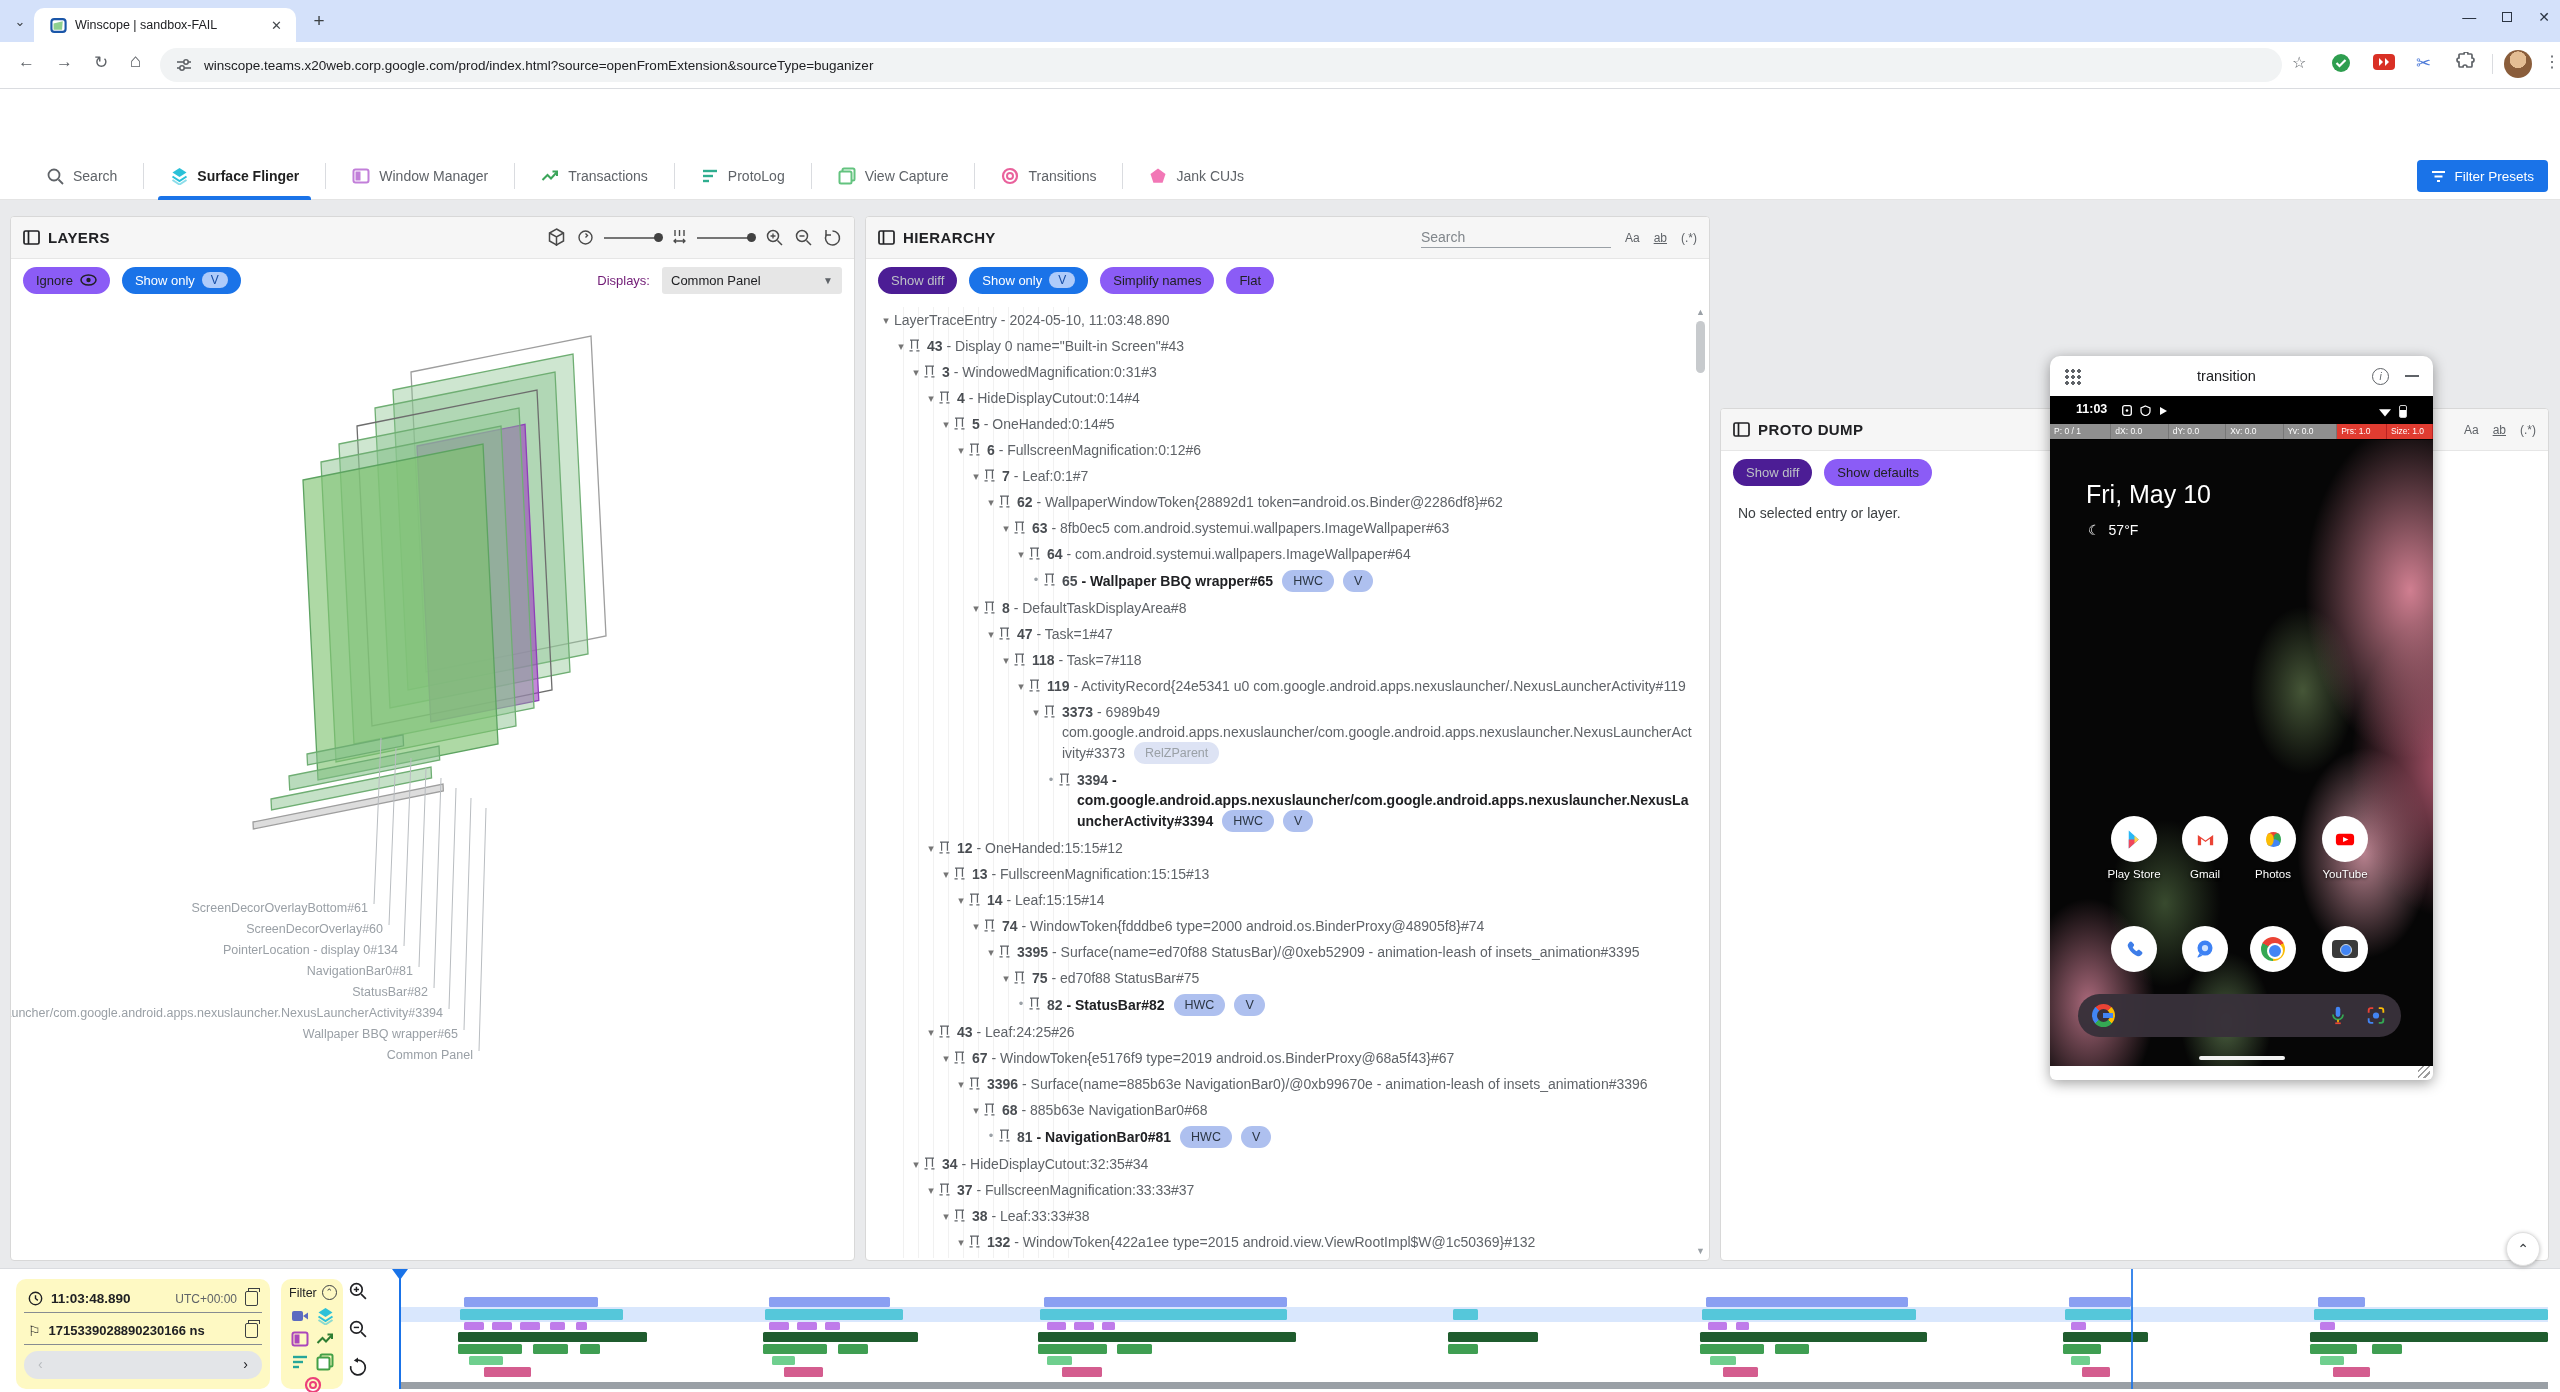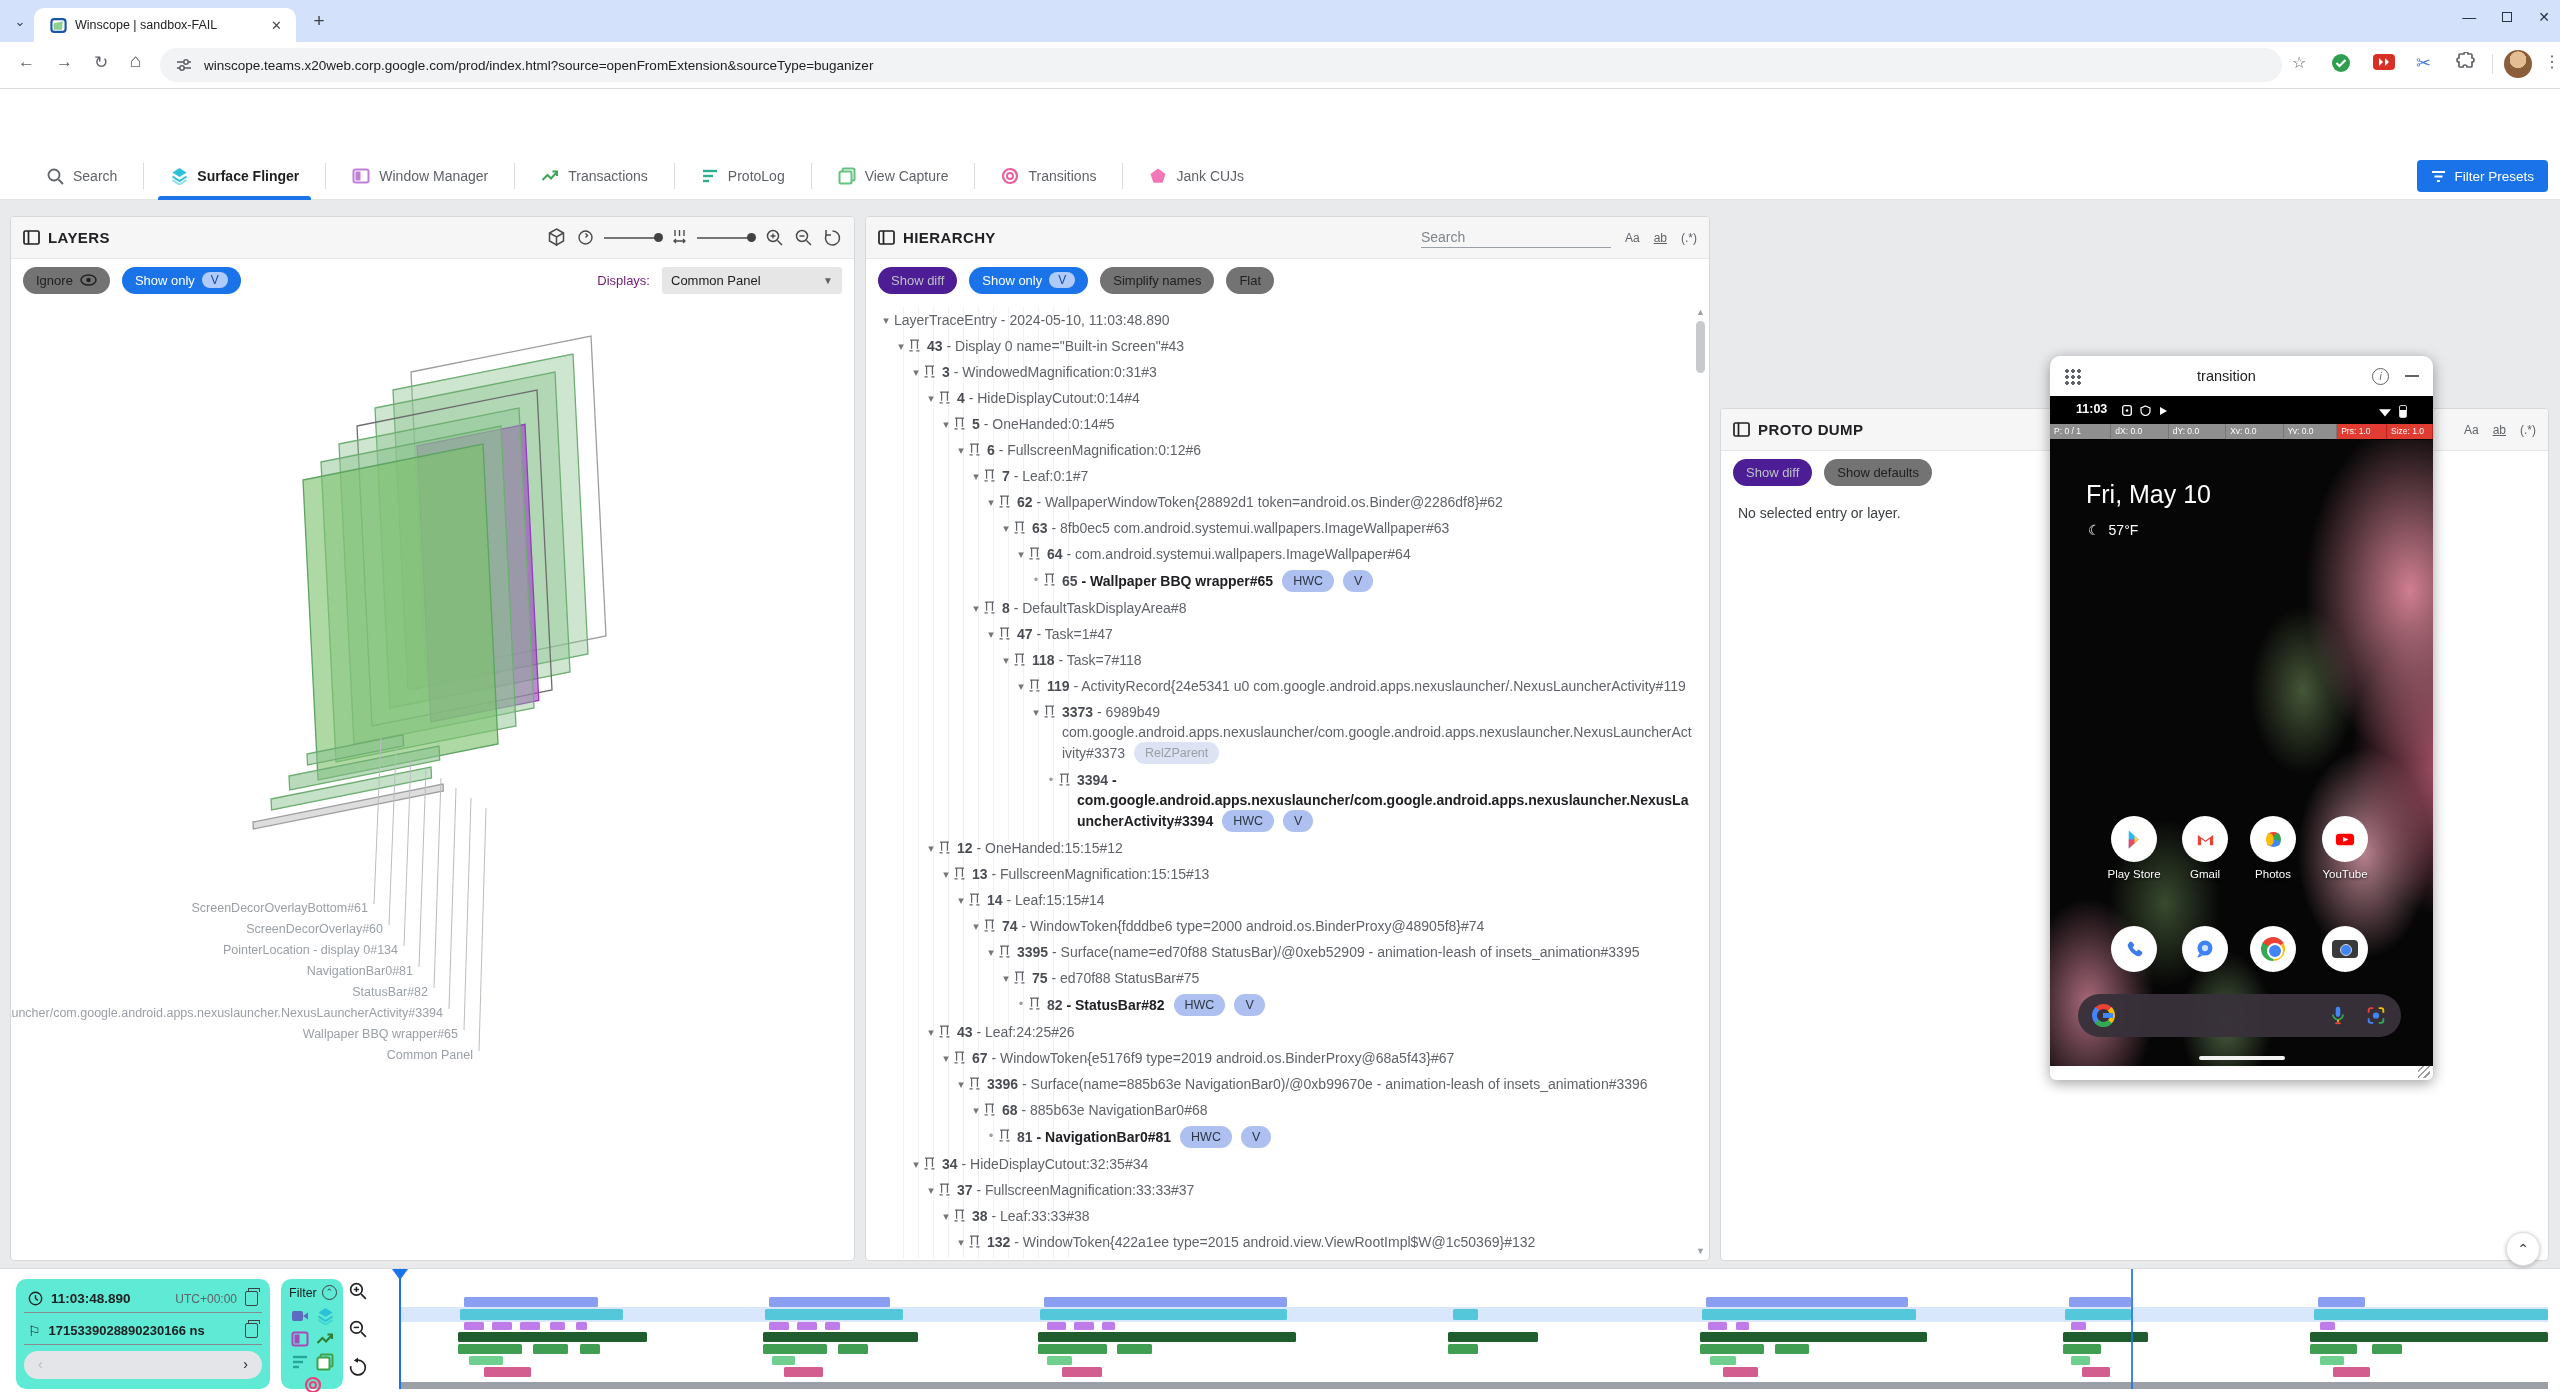--- a/index.html
+++ b/index.html
@@ -49,21 +49,21 @@
   
   .main { position:absolute; left:0; top:200px; width:2560px; height:1068px; background:#e9eaec; }
   .card { position:absolute; background:#fff; border:1px solid #d8d8d8; border-radius:4px; overflow:hidden; }
   #layers-card { left:10px; top:16px; width:845px; height:1045px; }
   #hierarchy-card { left:865px; top:16px; width:845px; height:1045px; }
   #properties-card { left:1720px; top:16px; width:829px; height:184px; }
   #protodump-card { left:1720px; top:208px; width:829px; height:853px; }
   .chdr { height:42px; background:#f6f6f6; border-bottom:1px solid #e6e6e6; display:flex; align-items:center; padding:0 12px; }
   .ctitle { font-size:15px; font-weight:bold; letter-spacing:.4px; color:#202124; margin-left:8px; }
   .chiprow { height:42px; display:flex; align-items:center; gap:12px; padding:0 12px; }
-  .chip { height:27px; border-radius:14px; background:#737373; color:#202124; font-size:13px; display:inline-flex; align-items:center; gap:7px; padding:0 13px; white-space:nowrap; }
+  .chip { height:27px; border-radius:14px; background:#8b5cf6; color:#202124; font-size:13px; display:inline-flex; align-items:center; gap:7px; padding:0 13px; white-space:nowrap; }
   .chip.blue { background:#1a73e8; color:#fff; }
   .chip.disabled { background:#4c1d95; color:#bdc1c6; }
   .chip .vbadge { background:#aecbfa; color:#174ea6; border-radius:10px; font-size:12px; padding:1px 9px; }
   .spacer { flex:1; }
 
   
   .lctl { display:flex; align-items:center; gap:10px; margin-left:au; }
   .slider { width:58px; height:2px; background:#757575; position:relative; }
   .slider i { position:absolute; right:-1px; top:-4px; width:9px; height:9px; border-radius:50%; background:#424242; }
   .displays-label { font-size:13px; color:#701a75; }
@@ -137,21 +137,21 @@
   .glogo { position:absolute; left:14px; top:10px; width:23px; height:23px; border-radius:50%; background:conic-gradient(from -45deg, #ea4335 0 25%, #fbbc04 25% 50%, #34a853 50% 75%, #4285f4 75% 100%); }
   .glogo::before { content:''; position:absolute; left:5px; top:5px; width:13px; height:13px; border-radius:50%; background:#38313a; }
   .glogo::after { content:''; position:absolute; right:2px; top:9px; width:10px; height:5px; background:#4285f4; }
   .homebar { position:absolute; left:50%; transform:translateX(-50%); top:660px; width:86px; height:4px; border-radius:2px; background:#f2f2f2; z-index:3; }
   .fw-resize { position:absolute; right:3px; bottom:2px; width:12px; height:12px; background:repeating-linear-gradient(135deg, transparent 0 3px, #9e9e9e 3px 4.5px); }
 
   .scrolltop { position:absolute; left:2506px; top:1232px; width:34px; height:34px; border-radius:50%; background:#fff; border:1px solid #e0e0e0; box-shadow:0 1px 4px rgba(0,0,0,.25); color:#3c4043; font-size:14px; text-align:center; line-height:32px; z-index:40; }
 
   
   #timeline { position:absolute; left:0; top:1268px; width:2560px; height:124px; background:#fff; border-top:1px solid #dadce0; }
-  .tl-card { position:absolute; background:#5eead4; border-radius:10px; }
+  .tl-card { position:absolute; background:#fef9c3; border-radius:10px; }
   #timecard { left:16px; top:10px; width:254px; height:110px; }
   .tc-row { position:absolute; left:8px; right:8px; height:28px; border-bottom:1px solid #878c91; display:flex; align-items:center; gap:8px; padding:0 4px; }
   .tc-row .val { font-size:13.5px; font-weight:bold; color:#202124; white-space:nowrap; }
   .tc-row .sub { font-size:12px; color:#5f6368; margin-left:auto; }
   .copyic { width:13px; height:15px; border:1.5px solid #3c4043; border-radius:2px; position:relative; flex:0 0 auto; }
   .copyic::before { content:''; position:absolute; left:2px; top:-4px; width:10px; height:3px; border:1.5px solid #3c4043; border-bottom:none; }
   .pagerpill { position:absolute; left:8px; right:8px; top:72px; height:28px; border-radius:14px; background:#e3e5e8; }
   .pagerpill .pv { position:absolute; top:5px; font-size:14px; }
   #filtercard { left:281px; top:10px; width:62px; height:110px; }
   .f-hdr { display:flex; align-items:center; gap:5px; padding:6px 0 0 8px; font-size:12.5px; color:#202124; }

